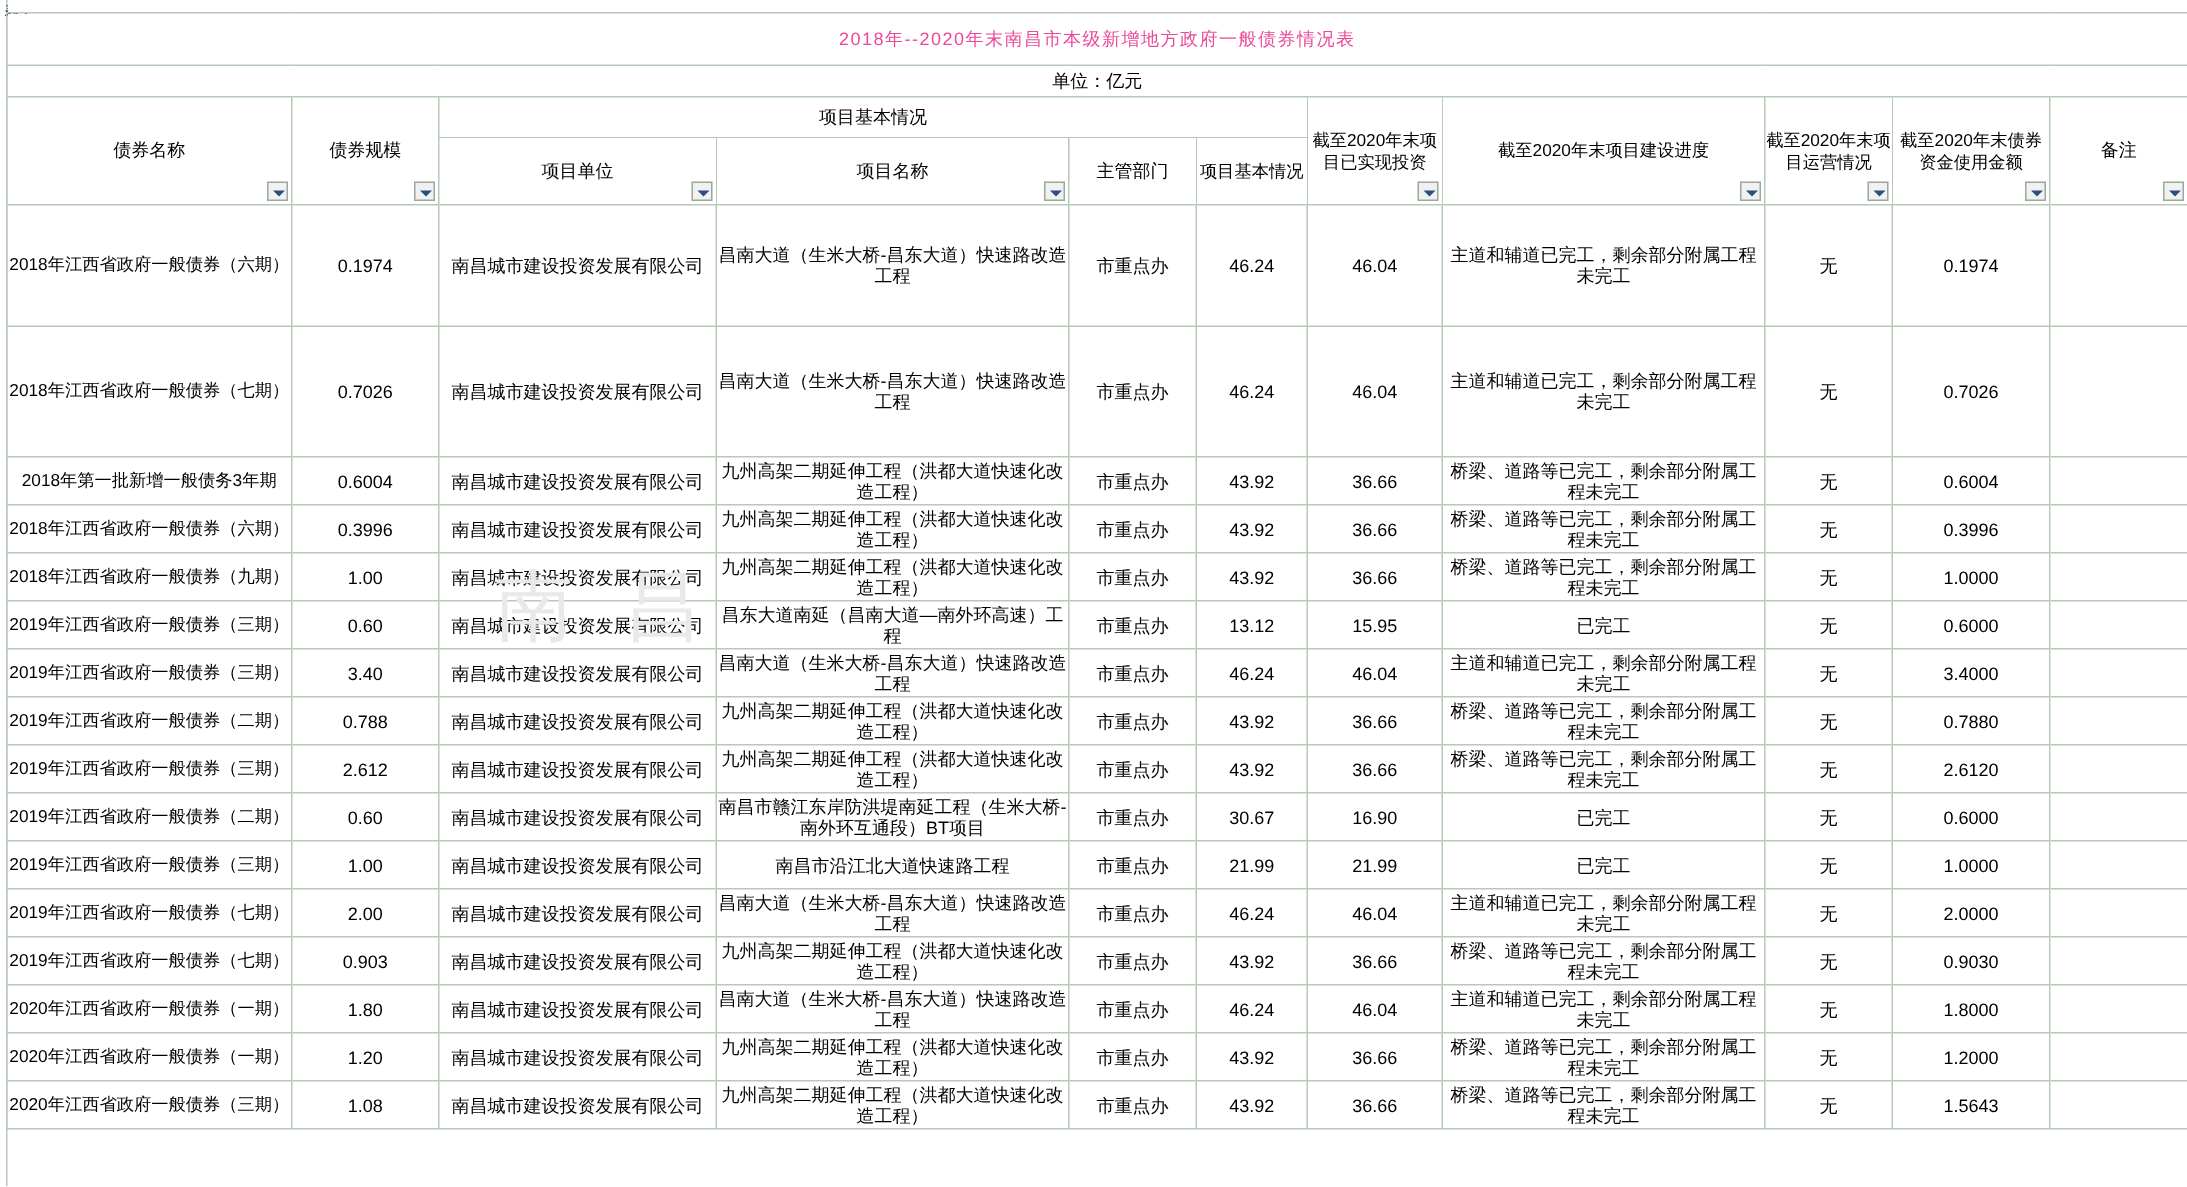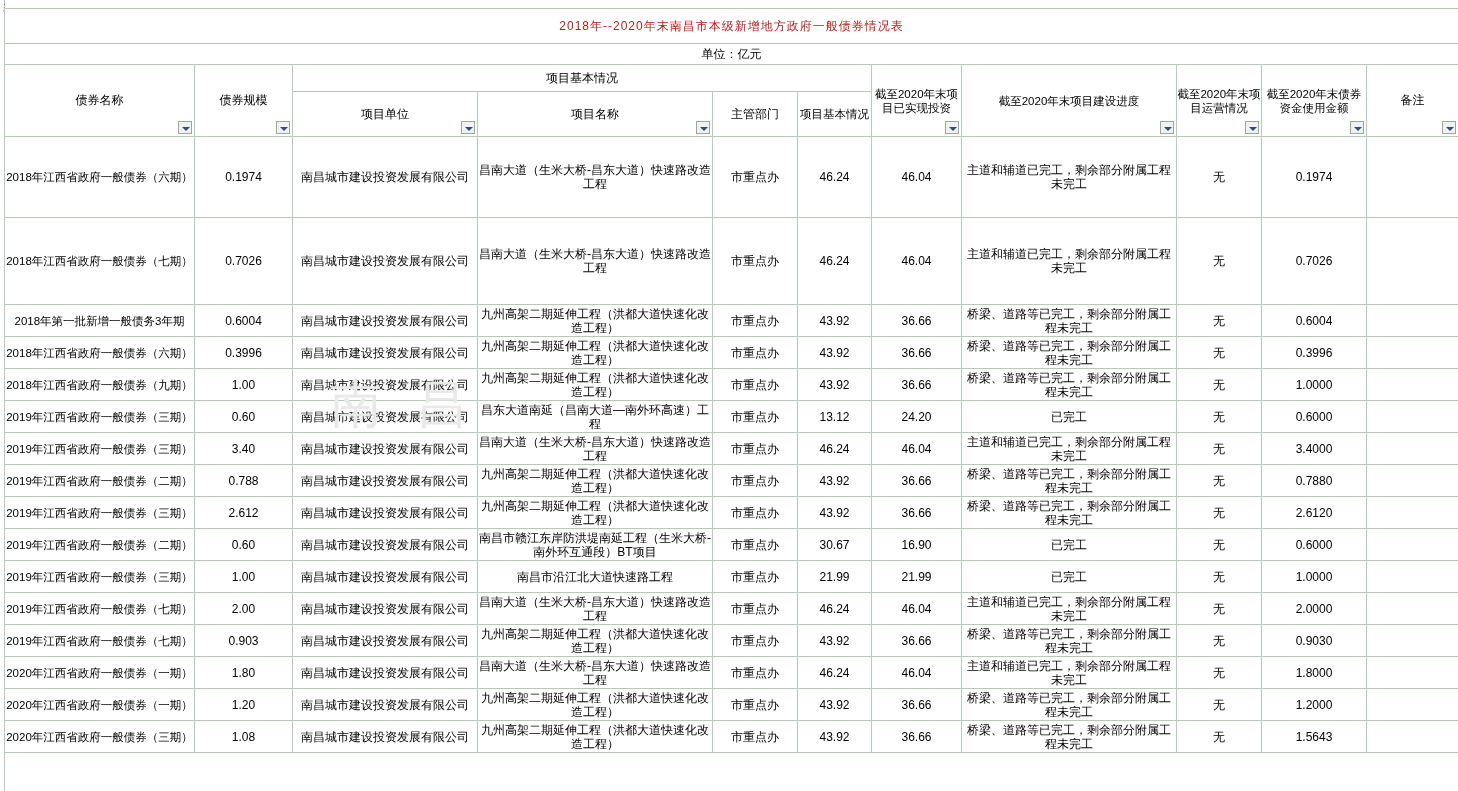--- a/index.html
+++ b/index.html
@@ -61,21 +61,21 @@
   .row-blank td {
     height: 17px;
     border-left: 1px solid #b7c9b7;
     border-right: 1px solid #b7c9b7;
     border-top: none;
     border-bottom: none;
   }
   .title-cell {
     font-size: 19px;
     font-weight: bold;
-    color: #b91c1c;
+    color: #ec4899;
     height: 34px;
     letter-spacing: 1px;
   }
   .unit-cell {
     font-size: 11px;
     text-align: right;
     padding-right: 6px;
     height: 20px;
     margin-left: 36px;
   }
@@ -300,21 +300,21 @@
         <td class="dcell"></td>
       </tr>
 
       <tr class="std">
         <td class="dcell name">2019年江西省政府一般债券（三期）</td>
         <td class="dcell">0.60</td>
         <td class="dcell">南昌城市建设投资发展有限公司</td>
         <td class="dcell">昌东大道南延（昌南大道—南外环高速）工程</td>
         <td class="dcell">市重点办</td>
         <td class="dcell">13.12</td>
-        <td class="dcell">24.20</td>
+        <td class="dcell">15.95</td>
         <td class="dcell">已完工</td>
         <td class="dcell">无</td>
         <td class="dcell">0.6000</td>
         <td class="dcell"></td>
       </tr>
 
       <tr class="std">
         <td class="dcell name">2019年江西省政府一般债券（三期）</td>
         <td class="dcell">3.40</td>
         <td class="dcell">南昌城市建设投资发展有限公司</td>

